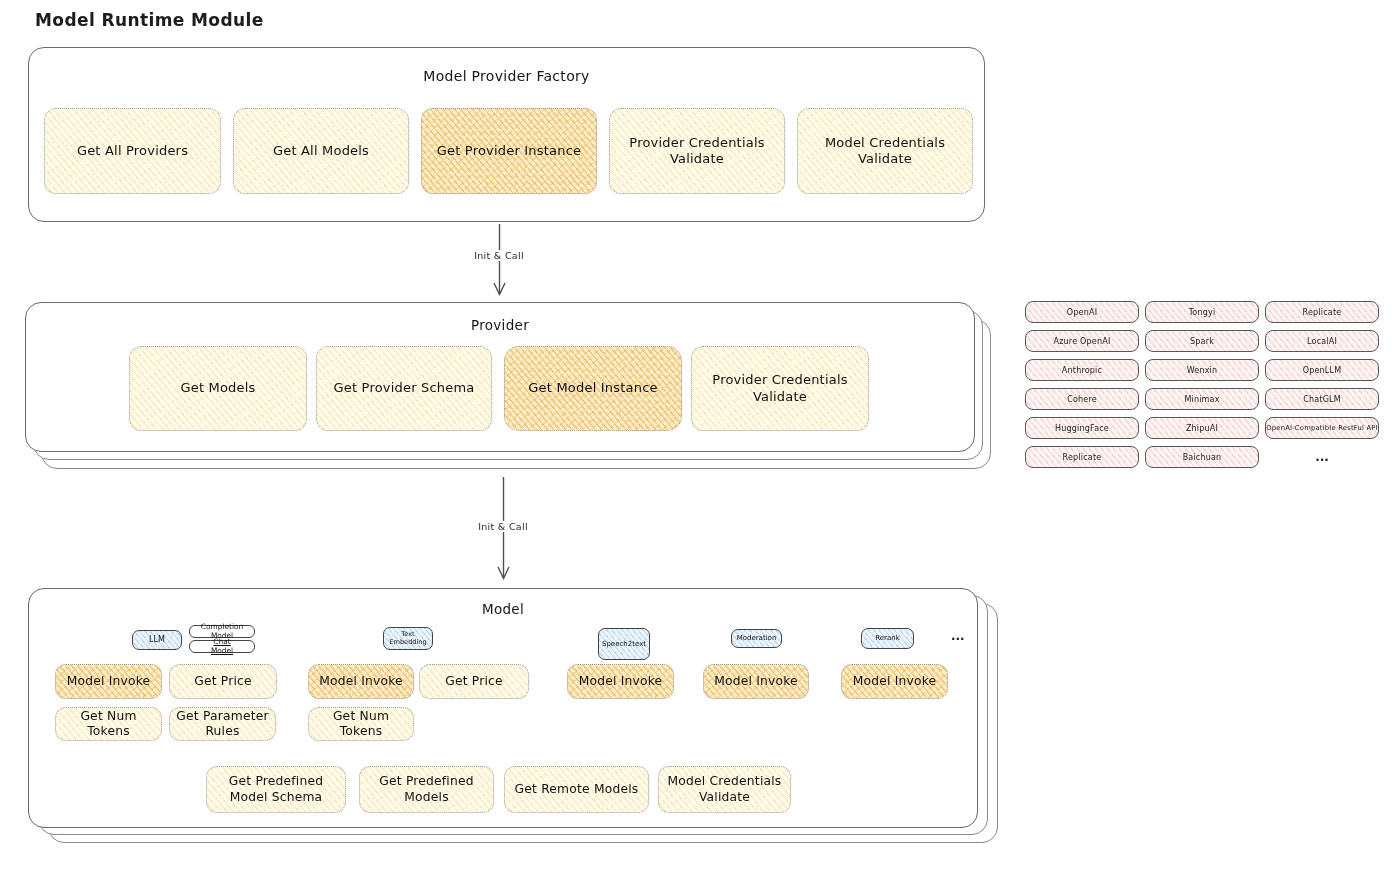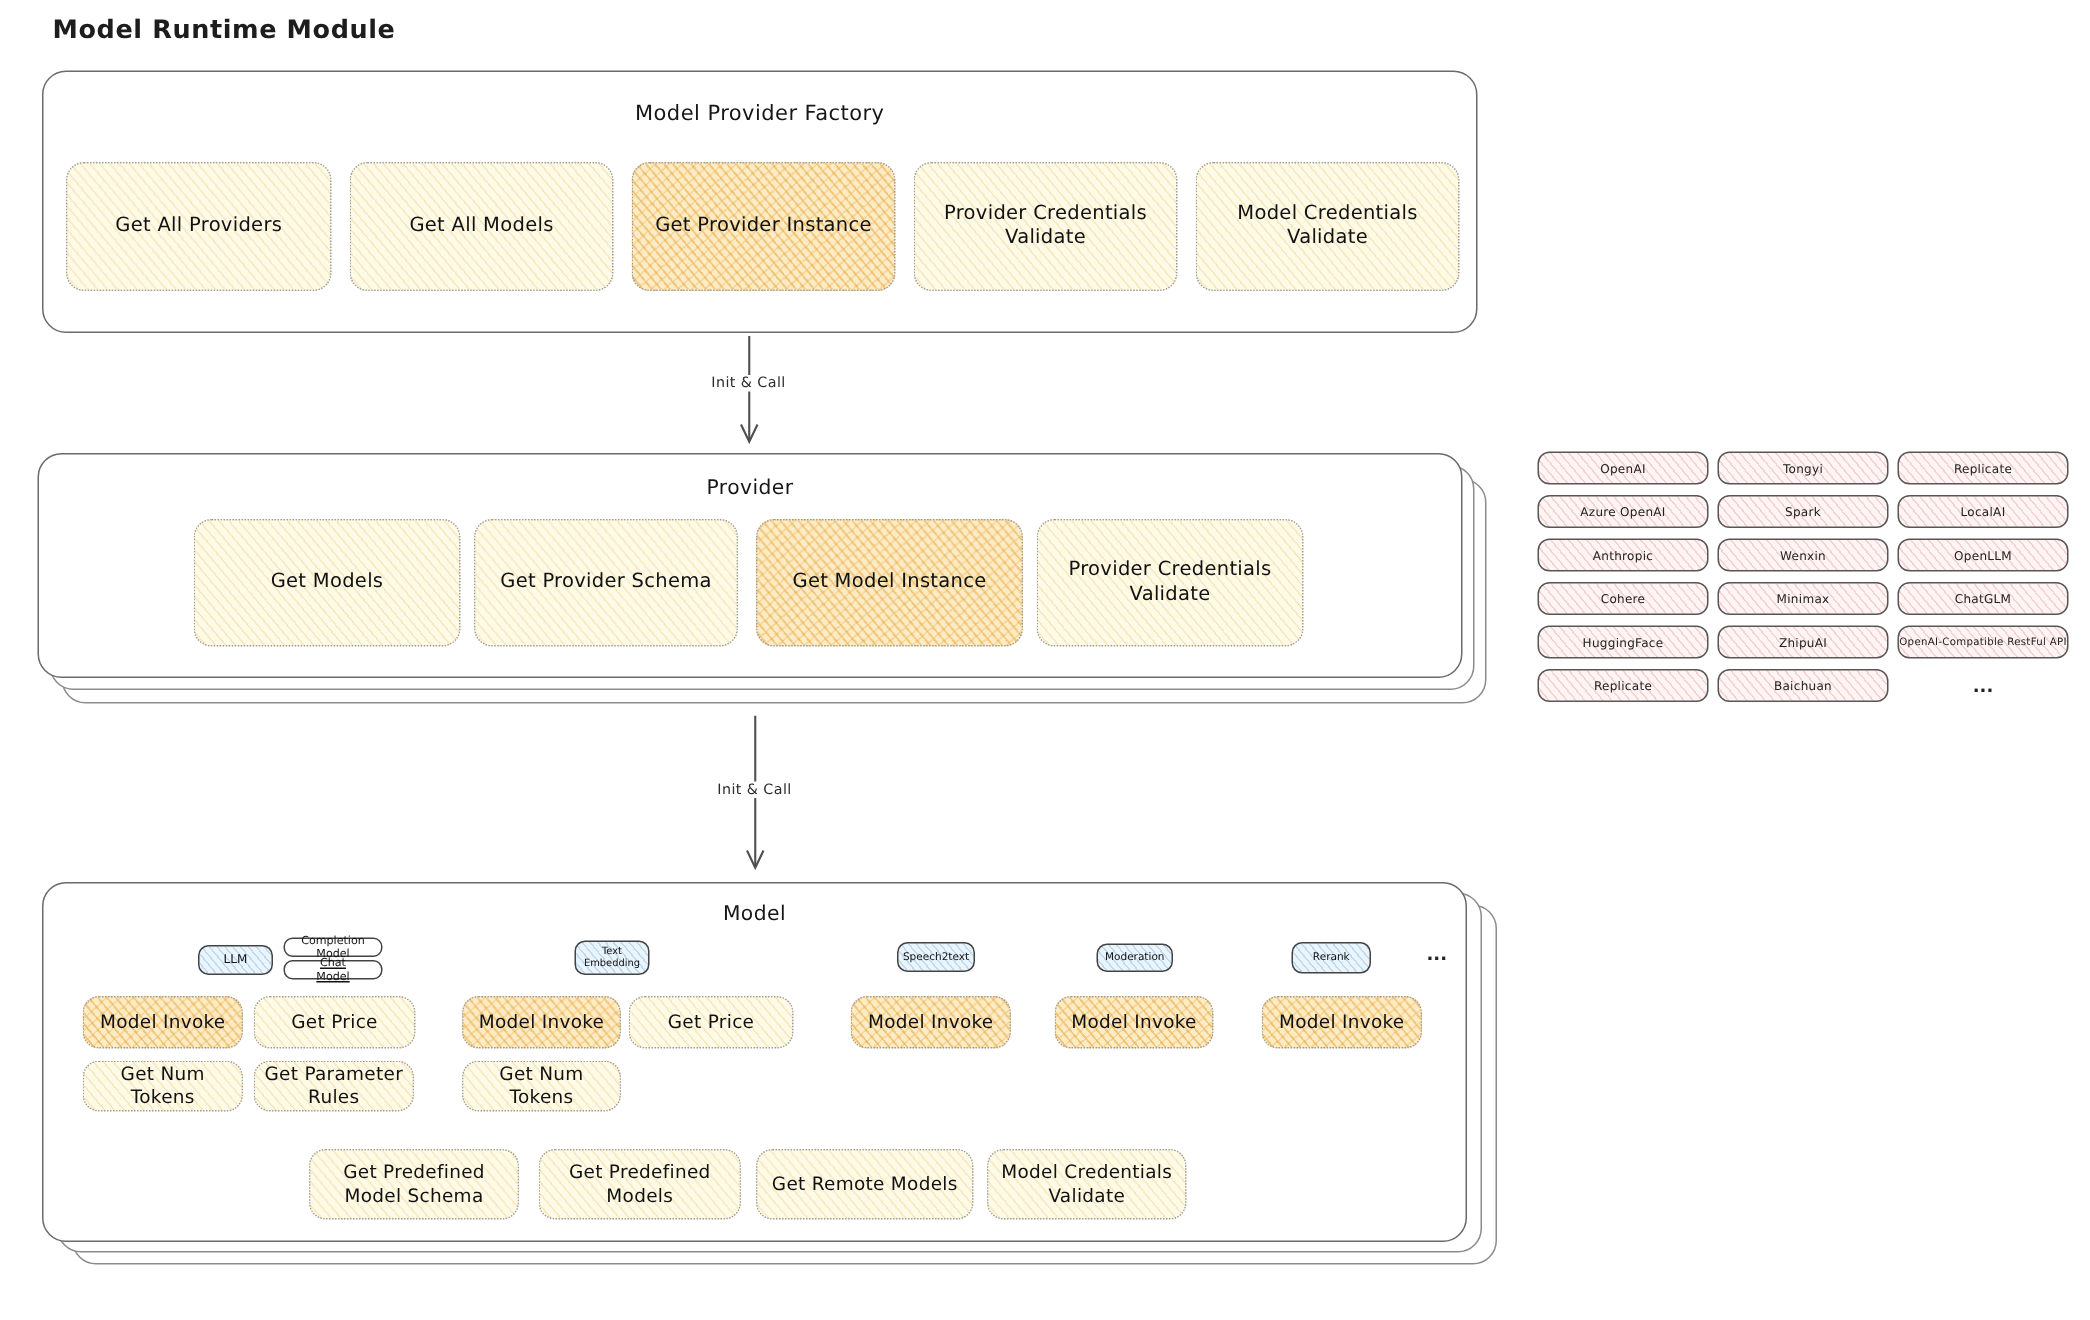--- a/index.html
+++ b/index.html
@@ -122,21 +122,21 @@
   <polyline points="3,59 8.5,70.5 14,59" fill="none" stroke="#4f4f4f" stroke-width="1.4"></polyline>
 </svg>
 <div class="arrow-label" style="left:499px; top:250px;">Init &amp; Call</div>
 
 <div class="abs stack-layer" style="left:41px; top:319px; width:950px; height:150px;"></div>
 <div class="abs stack-layer" style="left:33px; top:310px; width:950px; height:150px;"></div>
 <div class="abs container" style="left:25px; top:302px; width:950px; height:150px;">
   <div class="container-title" style="top:14px;">Provider</div>
   <div class="fbox fill-yellow" style="left:103px; top:43px; width:178px; height:85px;">Get Models</div>
   <div class="fbox fill-yellow" style="left:290px; top:43px; width:176px; height:85px;">Get Provider Schema</div>
-  <div class="fbox fill-orange" style="left:478px; top:43px; width:178px; height:85px;">Get Model Instance</div>
+  <div class="fbox fill-orange" style="left:478px; top:43px; width:178px; height:85px;border-radius:15px;">Get Model Instance</div>
   <div class="fbox fill-yellow" style="left:665px; top:43px; width:178px; height:85px;">Provider Credentials Validate</div>
 </div>
 
 <div class="abs pgrid">
   <div class="pink-box fill-pink">OpenAI</div>
   <div class="pink-box fill-pink">Tongyi</div>
   <div class="pink-box fill-pink">Replicate</div>
   <div class="pink-box fill-pink">Azure OpenAI</div>
   <div class="pink-box fill-pink">Spark</div>
   <div class="pink-box fill-pink">LocalAI</div>
@@ -162,21 +162,21 @@
 
 <div class="abs stack-layer" style="left:48px; top:603px; width:950px; height:240px;"></div>
 <div class="abs stack-layer" style="left:38px; top:595px; width:950px; height:240px;"></div>
 <div class="abs container" style="left:28px; top:588px; width:950px; height:240px;">
   <div class="container-title" style="top:12px;">Model</div>
 
   <div class="tag fill-blue" style="left:103px; top:41px; width:50px; height:20px; font-size:8px;">LLM</div>
   <div class="tag white" style="left:160px; top:36px; width:66px; height:13px;">Completion Model</div>
   <div class="tag white" style="left:160px; top:51px; width:66px; height:13px;text-decoration:underline;">Chat Model</div>
   <div class="tag fill-blue" style="left:354px; top:38px; width:50px; height:23px; font-size:6.6px; padding:0 6px;">Text Embedding</div>
-  <div class="tag fill-blue" style="left:569px; top:39px; width:52px; height:20px;">Speech2text</div>
+  <div class="tag fill-blue" style="left:569px; top:39px; width:52px; height:32px;">Speech2text</div>
   <div class="tag fill-blue" style="left:702px; top:40px; width:51px; height:19px;">Moderation</div>
   <div class="tag fill-blue" style="left:832px; top:39px; width:53px; height:21px;">Rerank</div>
   <div class="tags-more" style="left:922px; top:40px;">...</div>
 
   <div class="fbox small fill-orange" style="left:26px;  top:75px; width:107px; height:35px;">Model Invoke</div>
   <div class="fbox small fill-yellow" style="left:140px; top:75px; width:108px; height:35px;">Get Price</div>
   <div class="fbox small fill-orange" style="left:279px; top:75px; width:106px; height:35px;">Model Invoke</div>
   <div class="fbox small fill-yellow" style="left:390px; top:75px; width:110px; height:35px;">Get Price</div>
   <div class="fbox small fill-orange" style="left:538px; top:75px; width:107px; height:35px;">Model Invoke</div>
   <div class="fbox small fill-orange" style="left:674px; top:75px; width:106px; height:35px;">Model Invoke</div>

